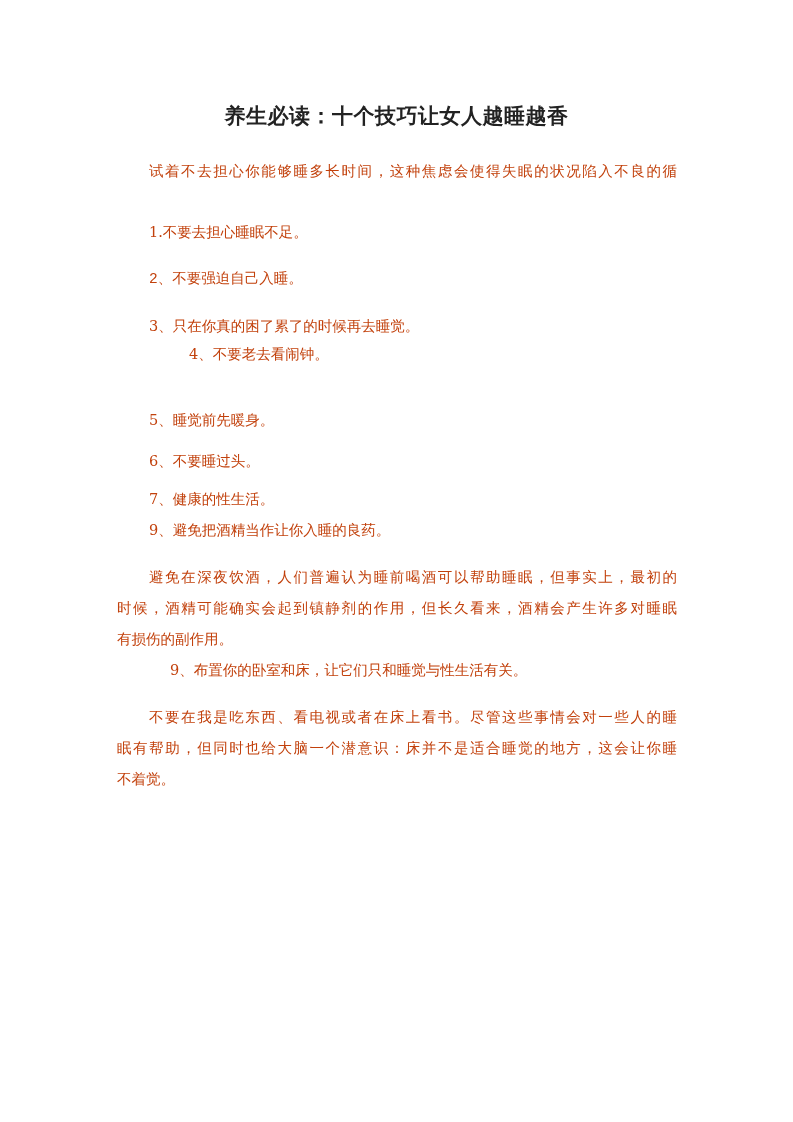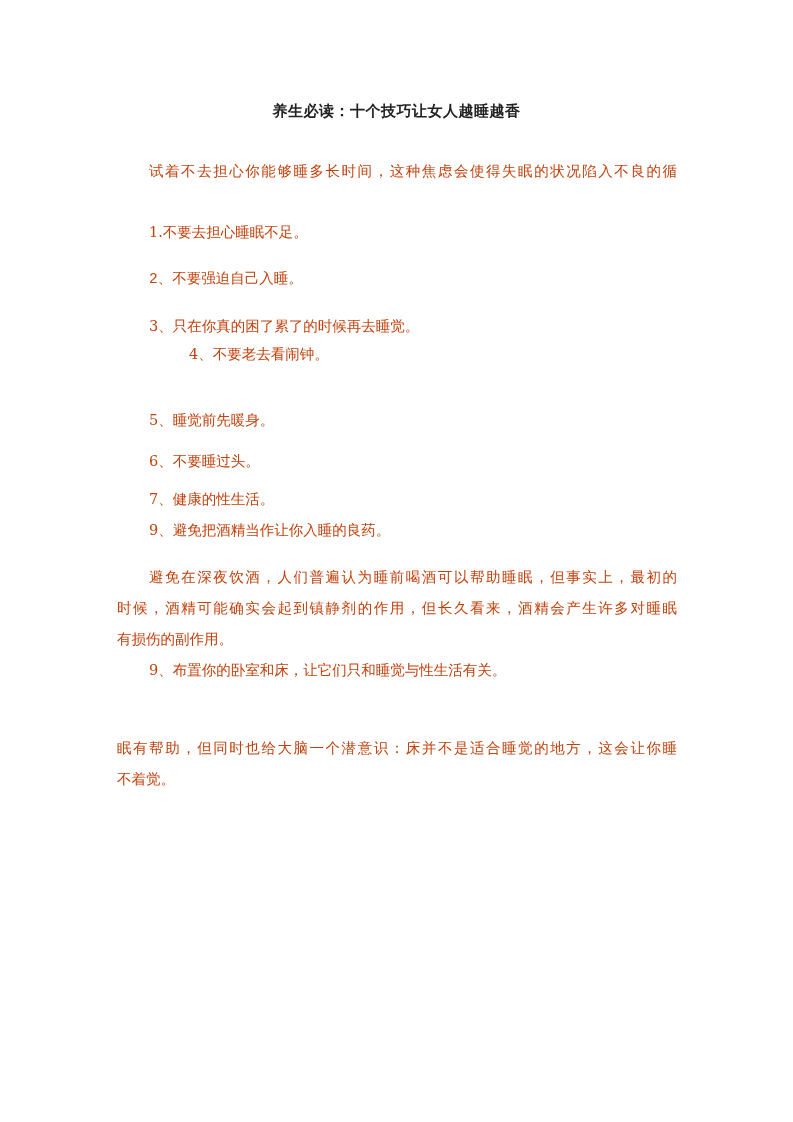--- a/index.html
+++ b/index.html
@@ -21,21 +21,21 @@
       width: 793px; height: 1122px;
       background: #ffffff;
     }
     .title {
       position: absolute;
       left: 0;
       width: 793px;
       top: 102px;
       text-align: center;
       font-family: "DejaVu Sans", "Liberation Sans", sans-serif;
-      font-size: 15px;
+      font-size: 21px;
       font-weight: bold;
       color: #222222;
       letter-spacing: 0.5px;
       white-space: nowrap;
     }
     .line {
       position: absolute;
       font-size: 14.5px;
       line-height: 20px;
       color: #c2410c;
@@ -67,18 +67,19 @@
   <div class="line item" style="top:410px;">5、睡觉前先暖身。</div>
 
   <div class="line item" style="top:451px;">6、不要睡过头。</div>
   <div class="line item" style="top:489px;">7、健康的性生活。</div>
   <div class="line item" style="top:520px;">9、避免把酒精当作让你入睡的良药。</div>
 
   <div class="line full first" style="top:567px;">避免在深夜饮酒，人们普遍认为睡前喝酒可以帮助睡眠，但事实上，最初的</div>
   <div class="line full" style="top:598px;">时候，酒精可能确实会起到镇静剂的作用，但长久看来，酒精会产生许多对睡眠</div>
   <div class="line full last" style="top:629px;">有损伤的副作用。</div>
 
-  <div class="line item" style="top:660px;">9、布置你的卧室和床，让它们只和睡觉与性生活有关。</div>
+  <div class="line item" style="top:660px;margin-left:21px;">9、布置你的卧室和床，让它们只和睡觉与性生活有关。</div>
 
+  <div class="line full first" style="top:707px;">不要在我是吃东西、看电视或者在床上看书。尽管这些事情会对一些人的睡</div>
   <div class="line full" style="top:738px;">眠有帮助，但同时也给大脑一个潜意识：床并不是适合睡觉的地方，这会让你睡</div>
   <div class="line full last" style="top:769px;">不着觉。</div>
 
 </div>
 
 </body></html>

